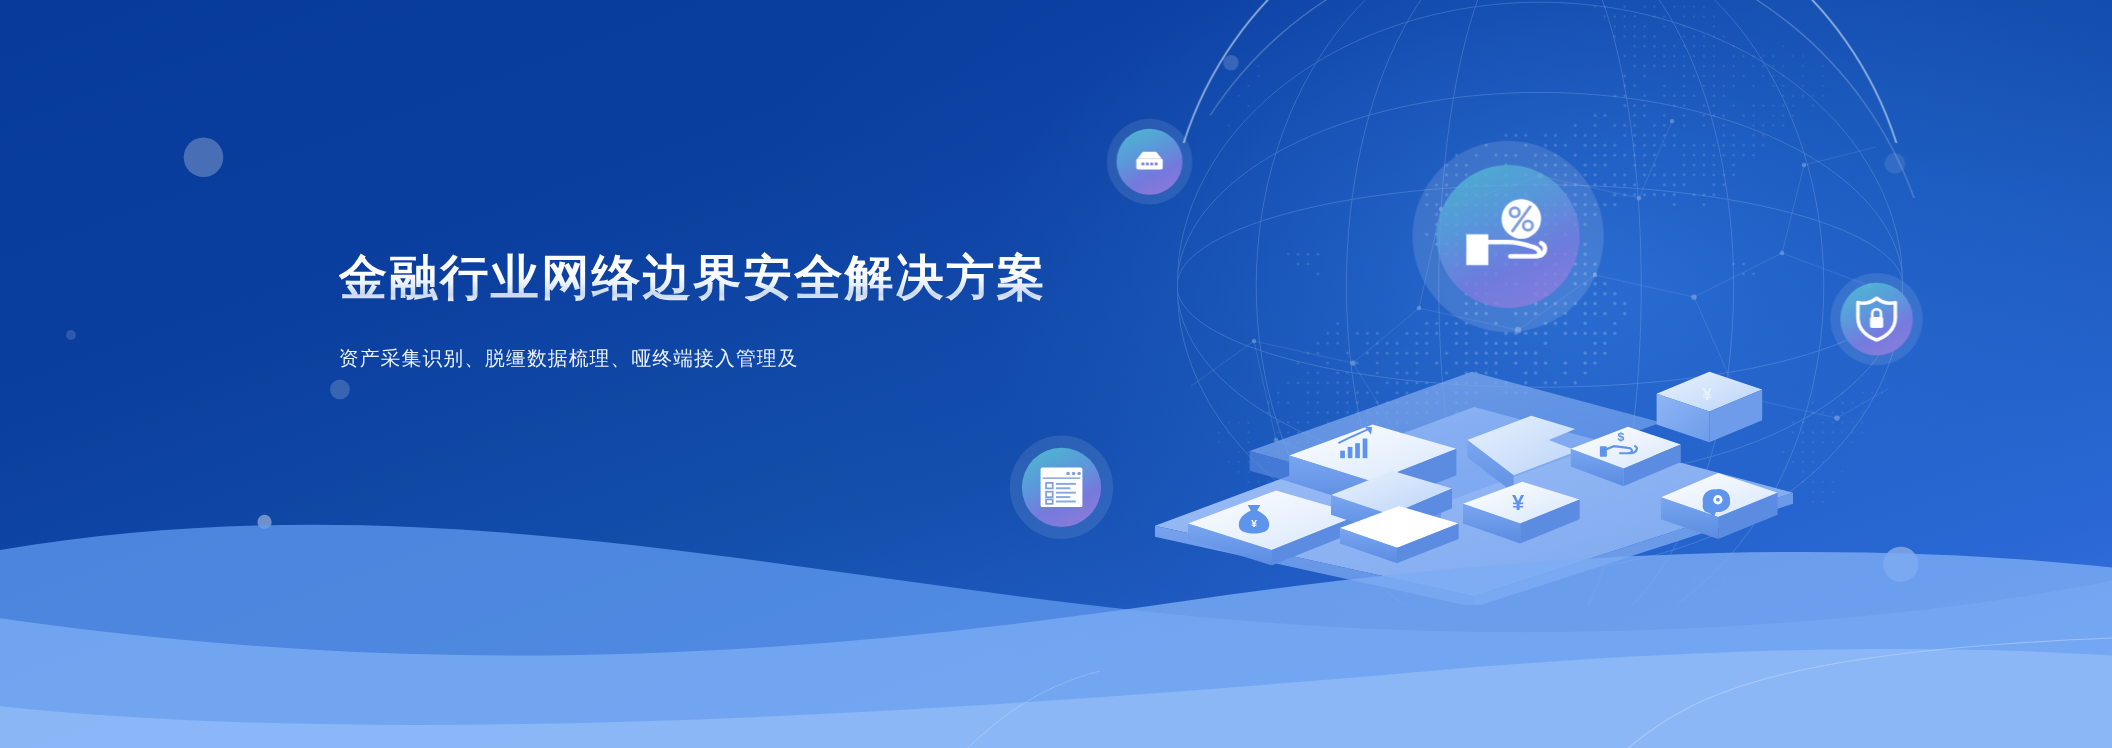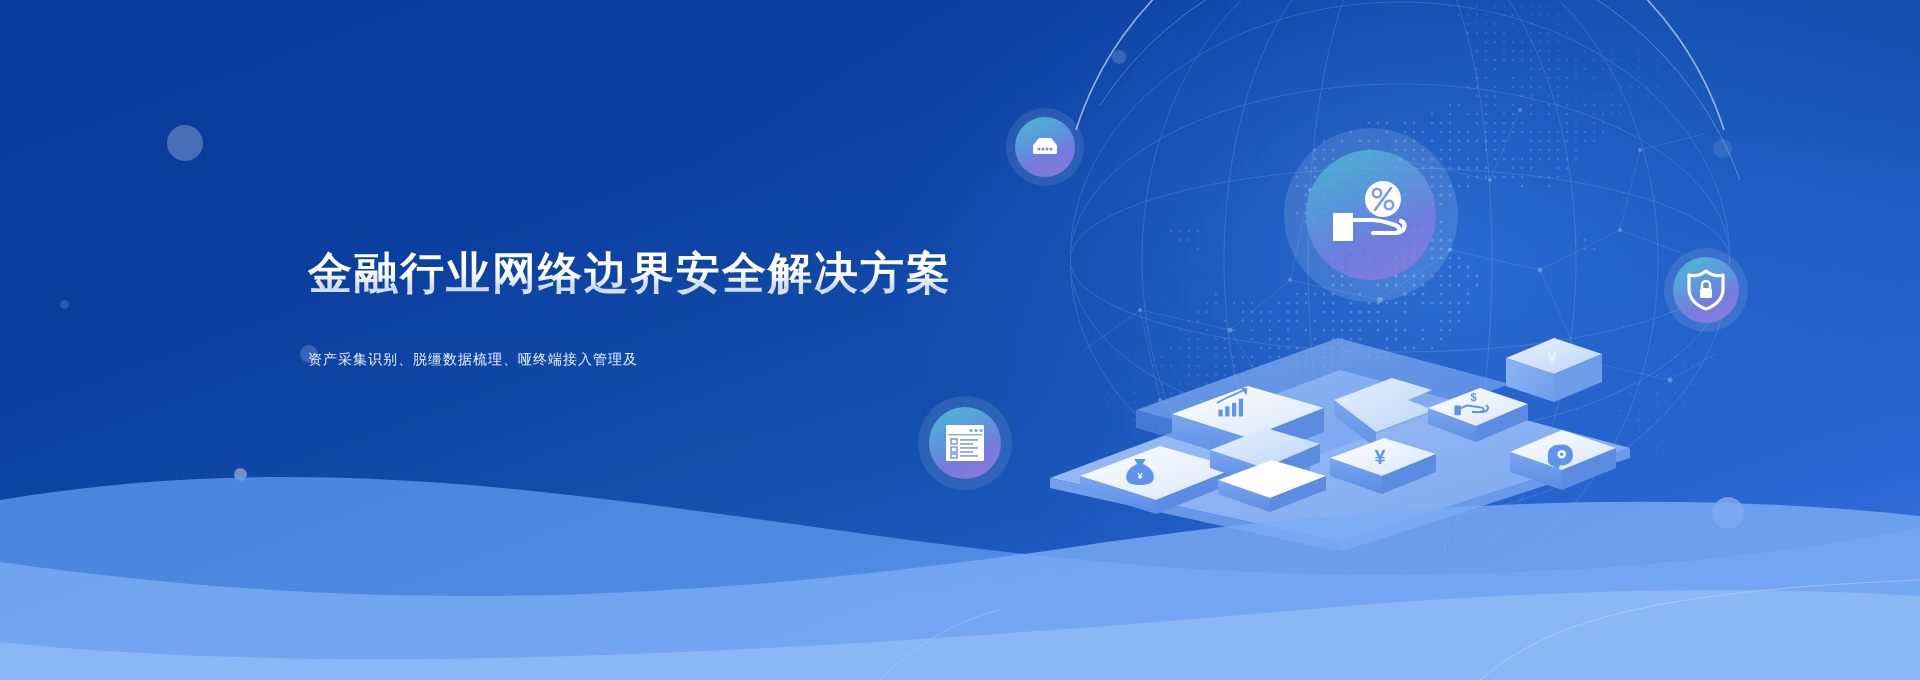--- a/index.html
+++ b/index.html
@@ -21,37 +21,37 @@
   
   .waves { position:absolute; left:0; bottom:0; width:1920px; height:300px; }
 
   
   .globe-wrap { position:absolute; left:980px; top:-70px; width:900px; height:620px; }
 
   
   .dot { position:absolute; border-radius:50%; }
 
   
-  .text-block { position:absolute; left:308px; top:249px; width:760px;font-family:Liberation Serif, serif; }
+  .text-block { position:absolute; left:308px; top:228px; width:760px; }
   .headline {
     font-size:44px;
     line-height:1.15;
     font-weight:bold;
     letter-spacing:2px;
     background:linear-gradient(180deg,#ffffff 0%,#ffffff 42%,#eaf1fb 58%,#c9d8ef 78%,#ffffff 100%);
     -webkit-background-clip:text;
     background-clip:text;
     color:transparent;
     -webkit-text-fill-color:transparent;
     white-space:nowrap;
     text-shadow:none;
   }
   .sub {
-    margin-top:43px;
-    font-size:14px;
+    margin-top:30px;
+    font-size:18px;
     line-height:34px;
     color:#eaf1fc;
     letter-spacing:1px;
     font-weight:normal;
   }
   .sub div { white-space:nowrap; }
 
   
   .badge { position:absolute; border-radius:50%; display:flex; align-items:center; justify-content:center; }
   .badge .halo {

